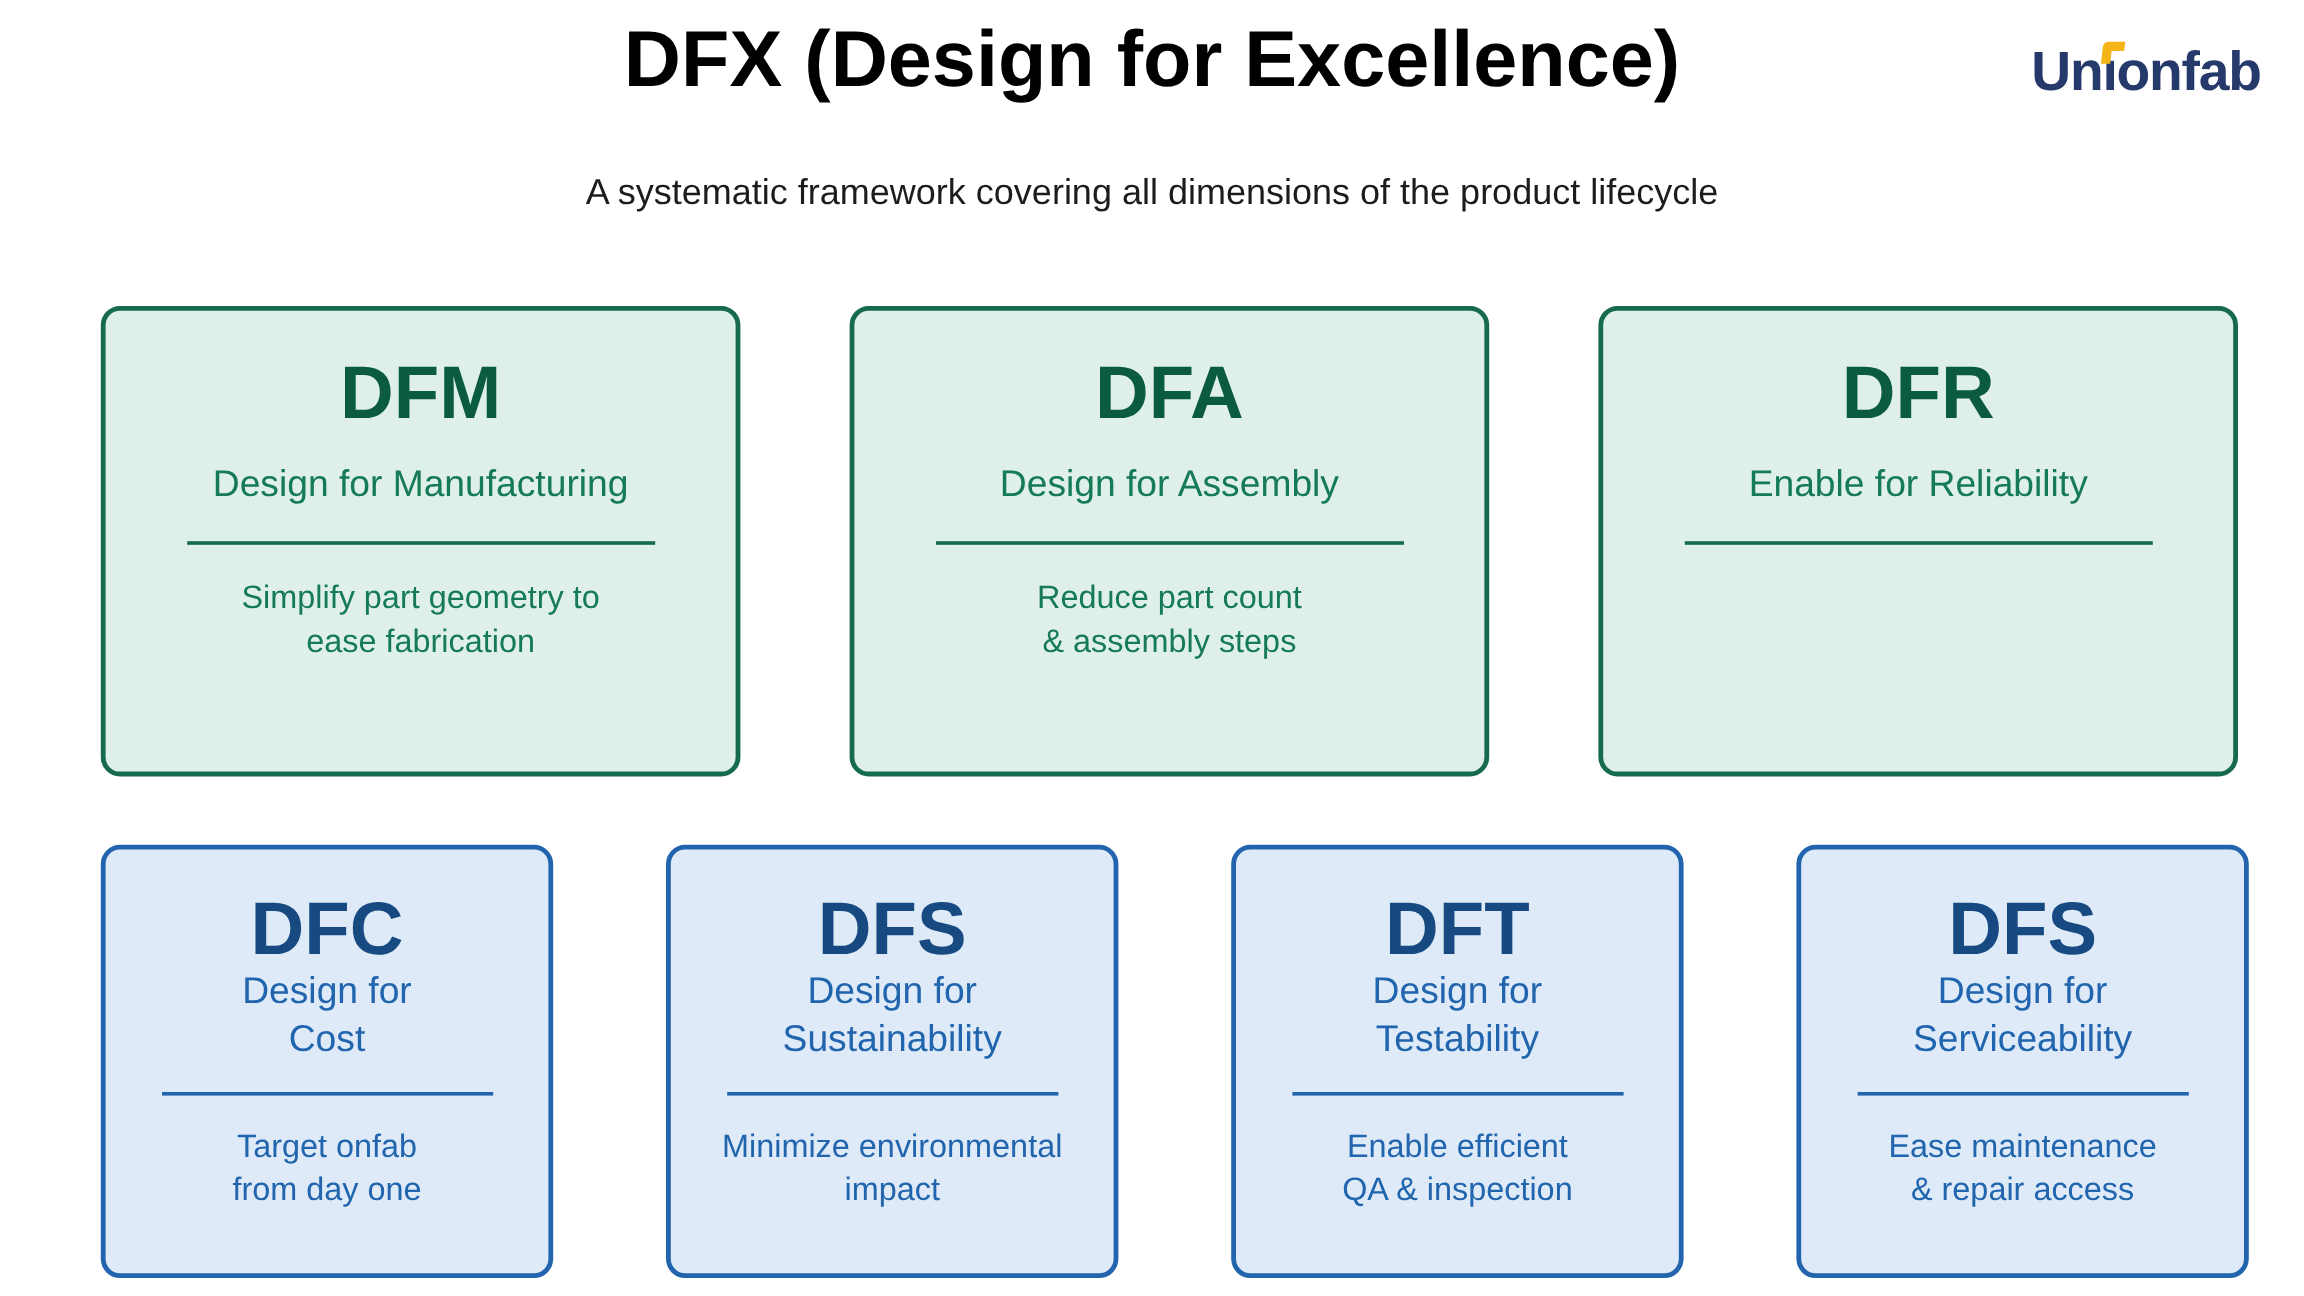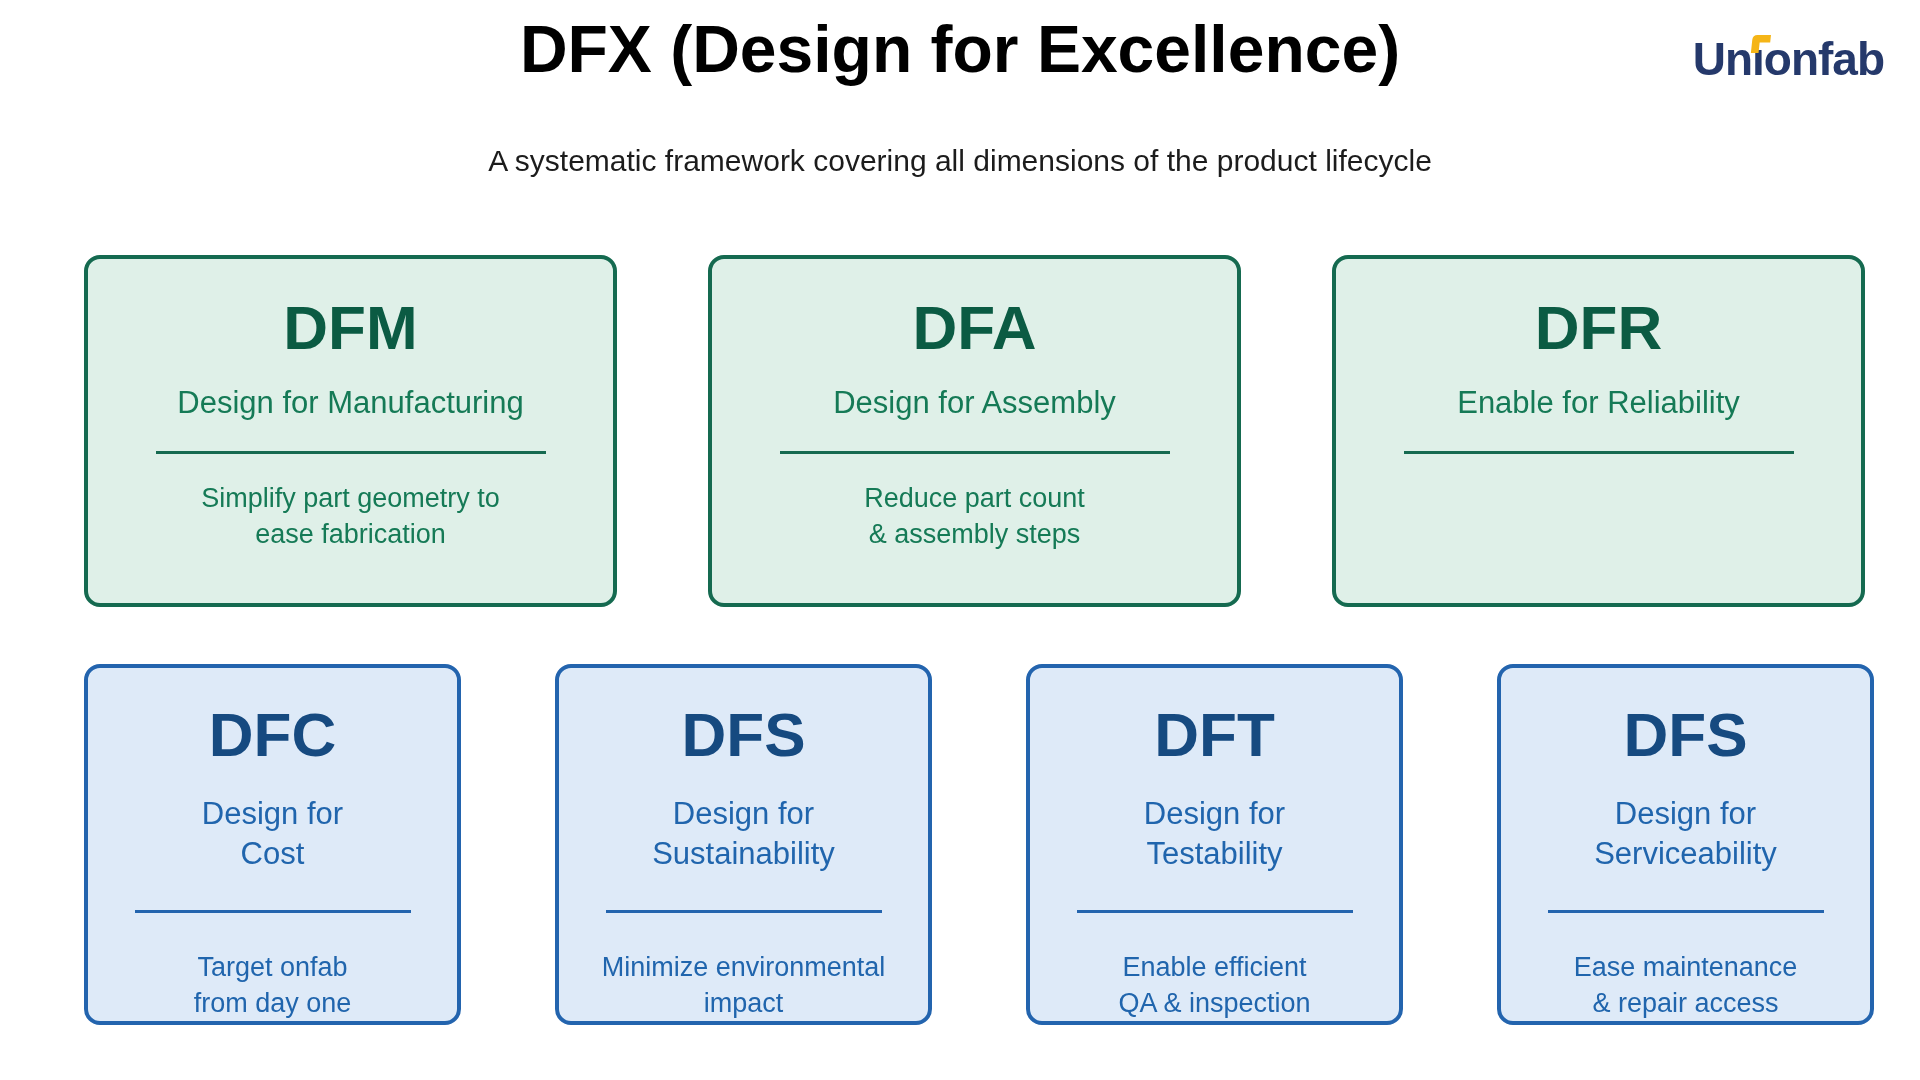--- a/index.html
+++ b/index.html
@@ -35,37 +35,37 @@
   .row { display: flex; }
   .row-green { margin: 76px 0 0 84px; gap: 91px; }
   .row-blue  { margin: 57px 0 0 84px; gap: 94px; }
 
   .card {
     box-sizing: border-box; border-radius: 16px;
     display: flex; flex-direction: column; align-items: center;
     text-align: center;
   }
   .card.green {
-    width: 533px; height: 352px; padding-top: 38px;
+    width: 533px; height: 392px; padding-top: 38px;
     background: #DFF0E8; border: 4px solid #156A50;
   }
   .card.blue {
     width: 377px; height: 361px; padding-top: 36px;
-    background: #DEEAF8; border: 4px solid #2364AE; justify-content: space-between;
+    background: #DEEAF8; border: 4px solid #2364AE;
   }
 
   .acronym { margin: 0; font-size: 62px; font-weight: bold; line-height: 1; }
   .green .acronym { color: #0B5B43; }
   .blue  .acronym { color: #164A80; }
 
   .cname {
     margin-top: 24px; font-size: 31px; line-height: 40px;
     white-space: pre-line;
   }
-  .blue .cname { margin-top: 16px; }
+  .blue .cname { margin-top: 0; }
   .green .cname { color: #157A56; }
   .blue  .cname { color: #2065AD; }
 
   .divider { border: none; margin: 28px auto 0; }
   .green .divider { width: 390px; border-top: 3px solid #156A50; }
   .blue  .divider { width: 276px; border-top: 3px solid #2364AE; margin-top: 24px; }
 
   .desc {
     margin: 26px 0 0; font-size: 27px; line-height: 36px;
     white-space: pre-line;

